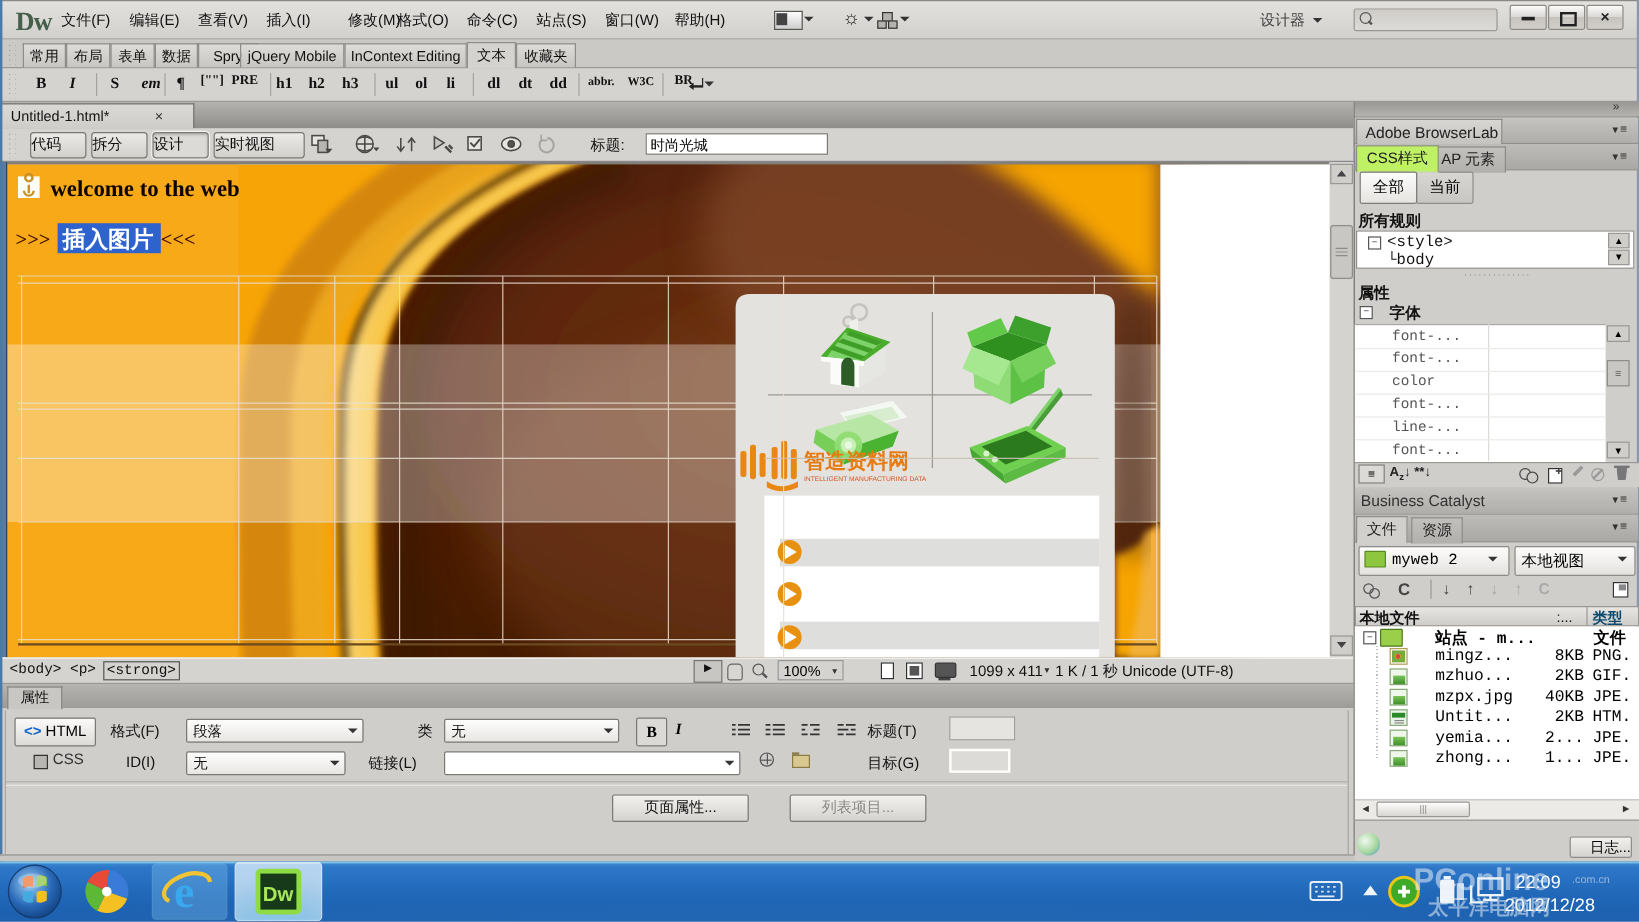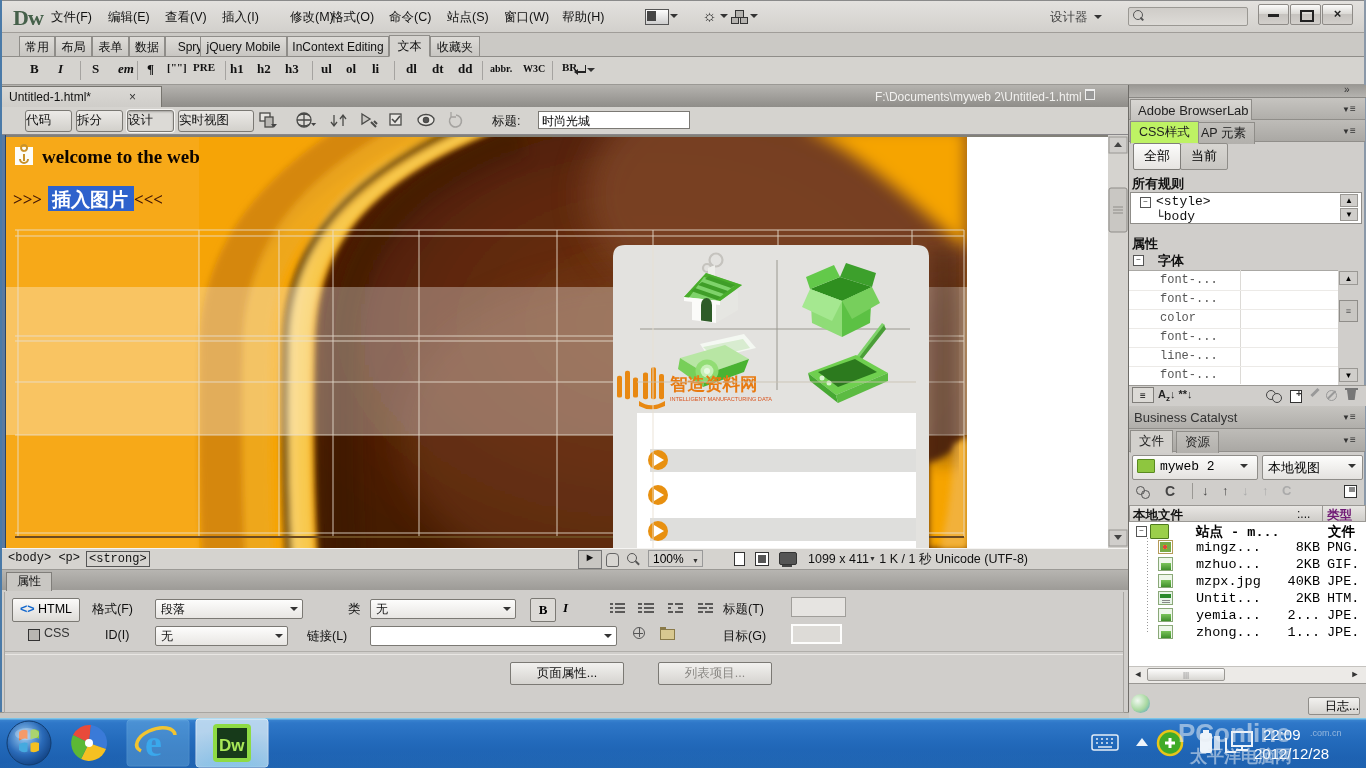--- a/index.html
+++ b/index.html
@@ -145,21 +145,20 @@
   <span class="tbt abs" style="top:63px;left:523px;font-size:10px">W3C</span>
   <div class="tsep abs" style="top:61px;left:552px"></div>
   <span class="tbt abs" style="top:61px;left:562px;font-size:11px">BR</span>
     <div class="abs" style="top:65px;left:578px;width:7px;height:8px;border-right:1.5px solid #222"></div>
     <div class="abs" style="top:71px;left:576px;width:9px;height:1.5px;background:#222"></div>
     <div class="abs" style="top:69px;left:574px;width:0;height:0;border-top:3px solid transparent;border-bottom:3px solid transparent;border-right:4px solid #222"></div>
   <div class="abs darr" style="top:68px;left:587px"></div>
 
   <div id="doctabbar" class="abs"></div>
   <div id="doctab" class="abs">Untitled-1.html* <span style="position:absolute;left:128px;top:0px;color:#333">×</span></div>
-  <div id="docpath" class="abs">F:\Documents\myweb 2\Untitled-1.html <span style="display:inline-block;width:8px;height:8px;border:1px solid #eee;border-top:2px solid #eee;background:#999;vertical-align:1px"></span></div>
 
   <div id="doctb" class="abs"></div>
   <div class="abs grip" style="top:110px;left:6px;height:22px;"></div>
   <div class="dbtn abs" style="top:110px;left:25px;width:45px">代码</div>
   <div class="dbtn abs" style="top:110px;left:76px;width:45px">拆分</div>
   <div class="dbtn abs pressed" style="top:110px;left:127px;width:45px">设计</div>
   <div class="dbtn abs" style="top:110px;left:178px;width:74px">实时视图</div>
   <svg class="abs" style="top:110px;left:258px" width="220" height="22" viewBox="0 0 220 22">
     <g stroke="#4a4a48" fill="none" stroke-width="1.3">
       <rect x="2" y="3" width="10" height="8" fill="#e8e6e2"></rect>
@@ -519,21 +518,21 @@
   <span class="abs" style="top:483px;left:1242px;font-size:13px;color:#aaa;font-weight:bold">↓</span>
   <span class="abs" style="top:483px;left:1262px;font-size:13px;color:#aaa;font-weight:bold">↑</span>
   <span class="abs" style="top:483px;left:1282px;font-size:13px;color:#aaa;font-weight:bold">C</span>
   <div class="abs mico" style="top:485px;left:1344px;width:11px;height:11px;background:#fff"></div>
     <div class="abs" style="top:487px;left:1349px;width:6px;height:5px;background:#888"></div>
 
   <div class="abs" style="top:505px;left:1129px;width:237px;height:17px;background:linear-gradient(#e8e6e3,#cfcdc9);border:1px solid #9a9894;box-sizing:border-box"></div>
   <span class="abs" style="top:507px;left:1133px;font-size:12.5px;font-weight:bold;color:#111">本地文件</span>
   <span class="abs" style="top:507px;left:1297px;font-size:12px;color:#111">:...</span>
   <div class="abs" style="top:506px;left:1322px;width:1px;height:15px;background:#9a9894"></div>
-  <span class="abs" style="top:507px;left:1327px;font-size:12.5px;font-weight:bold;color:#701a75">类型</span>
+  <span class="abs" style="top:507px;left:1327px;font-size:12.5px;font-weight:bold;color:#0c4a6e">类型</span>
 
   <div class="abs" style="top:522px;left:1129px;width:237px;height:144px;background:#fff"></div>
   <div class="abs tbx" style="top:526px;left:1136px">−</div>
   <div class="abs" style="top:524px;left:1150px;width:17px;height:13px;background:#9bcf4a;border:1px solid #4e7a1e;border-radius:1px"></div>
   <span class="abs" style="top:523px;left:1196px;font-size:13.5px;font-family:'Liberation Mono',monospace;font-weight:bold">站点 - m...</span>
   <span class="abs" style="top:523px;left:1328px;font-size:13.5px;font-family:'Liberation Mono',monospace;font-weight:bold">文件</span>
   <div class="fico abs" style="top:540px;left:1158px;background:#fff;border:1px solid #b59a58">
       <div style="position:absolute;inset:1px;background:radial-gradient(circle 3px at 5px 5px,#d44 60%,#e90 61% 75%,#7a4 76%)"></div>
     </div>
   <span class="frow abs" style="top:540px;left:1196px">mingz...</span>

